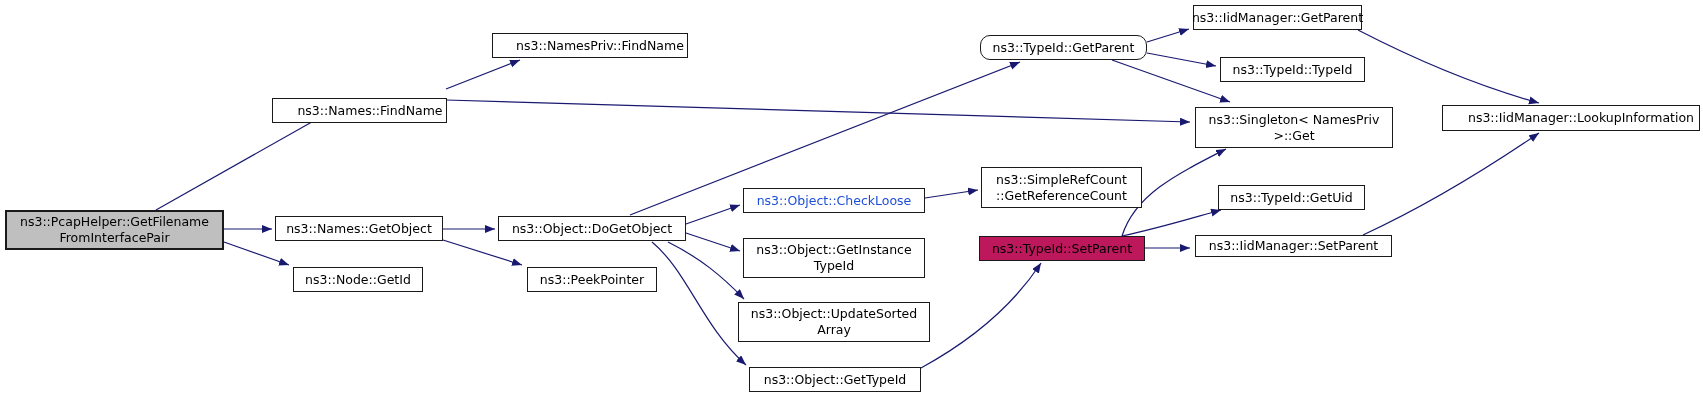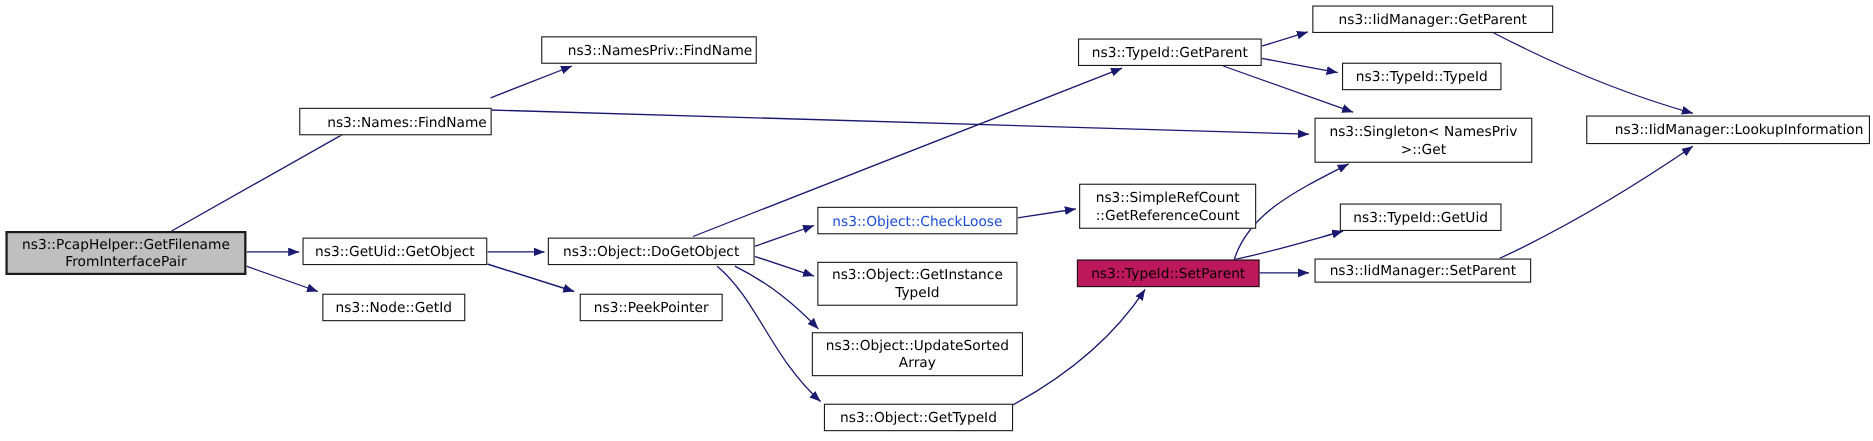--- a/index.html
+++ b/index.html
@@ -75,35 +75,35 @@
       <path d="M1147,53 L1216,66" class="edge" stroke="#191970" marker-end="url(#arrowhead)"></path>
       <path d="M1112,60 L1230,102" class="edge" stroke="#191970" marker-end="url(#arrowhead)"></path>
       <path d="M1358,30 C1420,62 1485,88 1539,103" class="edge" stroke="#191970" marker-end="url(#arrowhead)"></path>
       <path d="M1363,235 C1430,204 1495,163 1539,133" class="edge" stroke="#191970" marker-end="url(#arrowhead)"></path>
     </svg>
   <div>
       <div class="node root" style="left: 5px; top: 210px; width: 219px; height: 40px; background: rgb(191, 191, 191); border-color: rgb(26, 26, 26); color: rgb(0, 0, 0);">ns3::PcapHelper::GetFilename
 FromInterfacePair</div>
       <div class="node" style="left: 272px; top: 98px; width: 175px; height: 25px; background: rgb(255, 255, 255); border-color: rgb(26, 26, 26); color: rgb(0, 0, 0); padding-left: 21px;">ns3::Names::FindName</div>
       <div class="node" style="left: 492px; top: 33px; width: 196px; height: 25px; background: rgb(255, 255, 255); border-color: rgb(26, 26, 26); color: rgb(0, 0, 0); padding-left: 20px;">ns3::NamesPriv::FindName</div>
-      <div class="node" style="left: 275px; top: 216px; width: 168px; height: 25px; background: rgb(255, 255, 255); border-color: rgb(26, 26, 26); color: rgb(0, 0, 0);">ns3::GetUid::GetObject</div>
+      <div class="node" style="left: 275px; top: 216px; width: 168px; height: 25px; background: rgb(255, 255, 255); border-color: rgb(26, 26, 26); color: rgb(0, 0, 0);">ns3::Names::GetObject</div>
       <div class="node" style="left: 293px; top: 267px; width: 130px; height: 25px; background: rgb(255, 255, 255); border-color: rgb(26, 26, 26); color: rgb(0, 0, 0);">ns3::Node::GetId</div>
       <div class="node" style="left: 498px; top: 216px; width: 188px; height: 25px; background: rgb(255, 255, 255); border-color: rgb(26, 26, 26); color: rgb(0, 0, 0);">ns3::Object::DoGetObject</div>
       <div class="node" style="left: 527px; top: 267px; width: 130px; height: 25px; background: rgb(255, 255, 255); border-color: rgb(26, 26, 26); color: rgb(0, 0, 0);">ns3::PeekPointer</div>
       <div class="node" style="left: 743px; top: 188px; width: 182px; height: 25px; background: rgb(255, 255, 255); border-color: rgb(26, 26, 26); color: #1d4ed8;">ns3::Object::CheckLoose</div>
       <div class="node" style="left: 743px; top: 238px; width: 182px; height: 40px; background: rgb(255, 255, 255); border-color: rgb(26, 26, 26); color: rgb(0, 0, 0);">ns3::Object::GetInstance
 TypeId</div>
       <div class="node" style="left: 738px; top: 302px; width: 192px; height: 40px; background: rgb(255, 255, 255); border-color: rgb(26, 26, 26); color: rgb(0, 0, 0);">ns3::Object::UpdateSorted
 Array</div>
       <div class="node" style="left: 749px; top: 367px; width: 172px; height: 25px; background: rgb(255, 255, 255); border-color: rgb(26, 26, 26); color: rgb(0, 0, 0);">ns3::Object::GetTypeId</div>
       <div class="node" style="left: 981px; top: 167px; width: 161px; height: 41px; background: rgb(255, 255, 255); border-color: rgb(26, 26, 26); color: rgb(0, 0, 0);">ns3::SimpleRefCount
 ::GetReferenceCount</div>
       <div class="node" style="left: 979px; top: 236px; width: 166px; height: 25px; background: #be185d; border-color: rgb(26, 26, 26); color: rgb(0, 0, 0);">ns3::TypeId::SetParent</div>
-      <div class="node" style="left: 980px; top: 35px; width: 167px; height: 25px; background: rgb(255, 255, 255); border-color: rgb(26, 26, 26); color: rgb(0, 0, 0);">ns3::TypeId::GetParent</div>
-      <div class="node" style="left: 1193px; top: 5px; width: 219px; height: 25px; background: rgb(255, 255, 255); border-color: rgb(26, 26, 26); color: rgb(0, 0, 0);">ns3::IidManager::GetParent</div>
+      <div class="node" style="left: 980px; top: 35px; width: 167px; height: 25px; background: rgb(255, 255, 255); border-color: rgb(26, 26, 26); color: rgb(0, 0, 0); border-radius: 10px;">ns3::TypeId::GetParent</div>
+      <div class="node" style="left: 1193px; top: 5px; width: 169px; height: 25px; background: rgb(255, 255, 255); border-color: rgb(26, 26, 26); color: rgb(0, 0, 0);">ns3::IidManager::GetParent</div>
       <div class="node" style="left: 1220px; top: 57px; width: 145px; height: 25px; background: rgb(255, 255, 255); border-color: rgb(26, 26, 26); color: rgb(0, 0, 0);">ns3::TypeId::TypeId</div>
       <div class="node" style="left: 1195px; top: 107px; width: 198px; height: 41px; background: rgb(255, 255, 255); border-color: rgb(26, 26, 26); color: rgb(0, 0, 0);">ns3::Singleton&lt; NamesPriv
 &gt;::Get</div>
       <div class="node" style="left: 1218px; top: 185px; width: 147px; height: 25px; background: rgb(255, 255, 255); border-color: rgb(26, 26, 26); color: rgb(0, 0, 0);">ns3::TypeId::GetUid</div>
       <div class="node" style="left: 1195px; top: 235px; width: 197px; height: 22px; background: rgb(255, 255, 255); border-color: rgb(26, 26, 26); color: rgb(0, 0, 0);">ns3::IidManager::SetParent</div>
       <div class="node" style="left: 1442px; top: 105px; width: 258px; height: 26px; background: rgb(255, 255, 255); border-color: rgb(26, 26, 26); color: rgb(0, 0, 0); padding-left: 20px;">ns3::IidManager::LookupInformation</div>
     </div>
 </div>
 
 </body></html>

